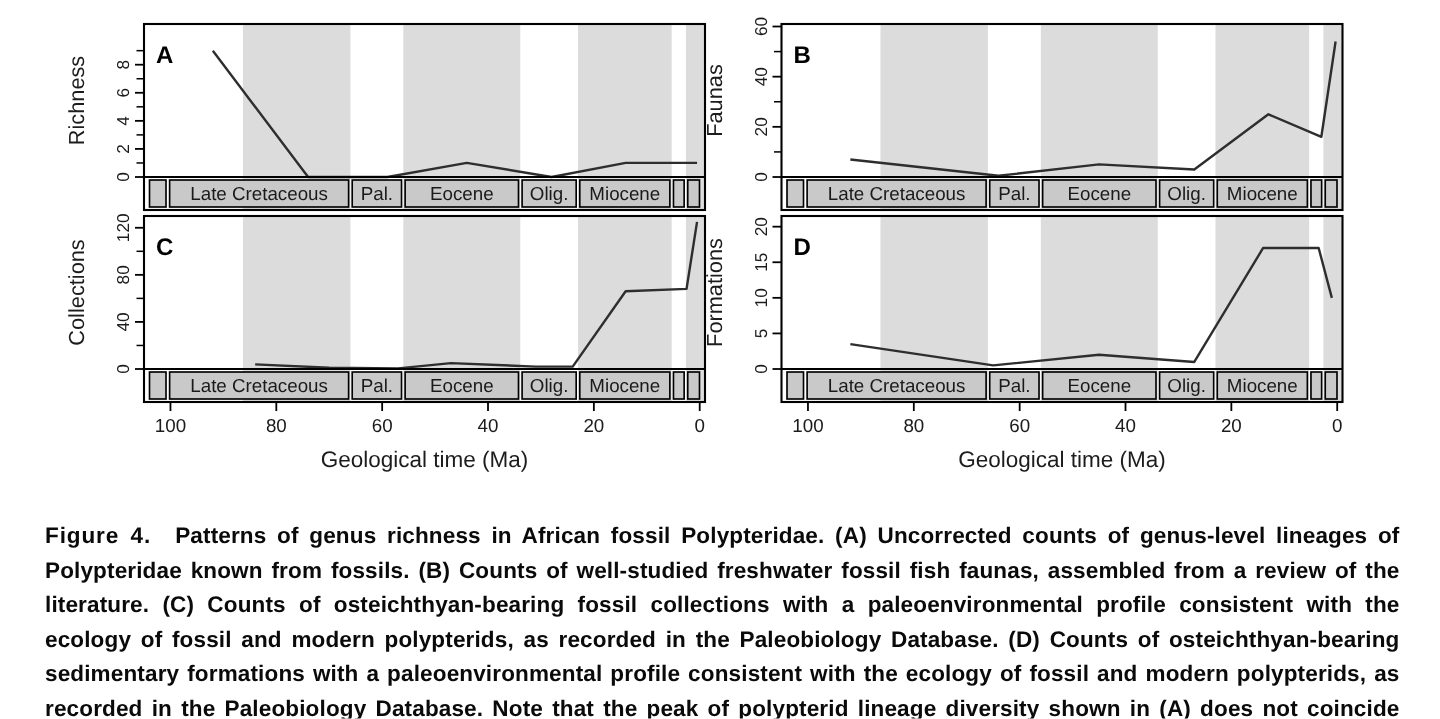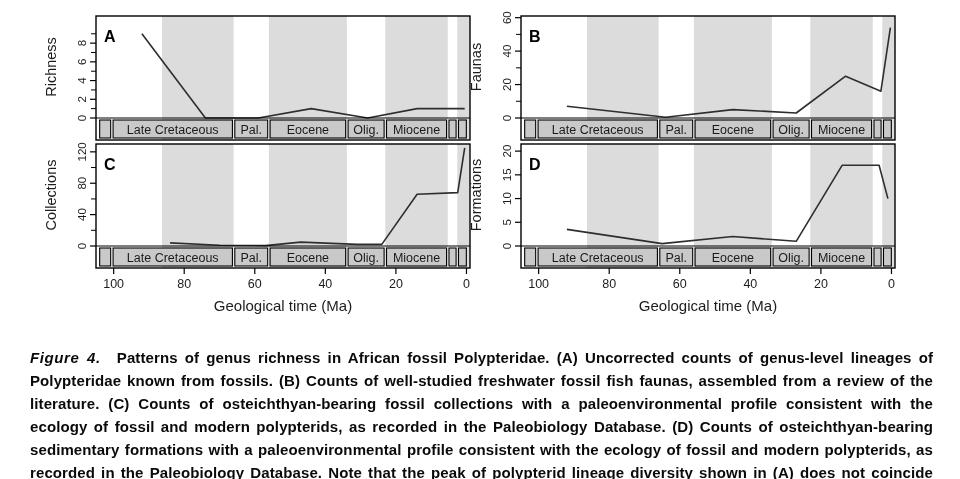--- a/index.html
+++ b/index.html
@@ -1,20 +1,20 @@
 <!DOCTYPE html>
 <html><head>
 <meta charset="utf-8">
 <style>
   html,body{margin:0;padding:0;background:#ffffff;}
   body{width:960px;height:479px;overflow:hidden;font-family:"Liberation Sans",sans-serif;}
   #figure-wrap{position:relative;width:960px;height:479px;background:#ffffff;}
   #fig-svg{display:block;width:960px;height:330px;}
   .caption{margin:16px 27px 0 30px;font-size:15px;line-height:23px;font-weight:700;color:#0a0a0a;text-align:justify;letter-spacing:0.1px;}
-  .cap-label{margin-right:16px;letter-spacing:0.6px;font-style:italic;}
+  .cap-label{margin-right:16px;letter-spacing:0.6px;}
   svg text{font-family:"Liberation Sans",sans-serif;}
 </style>
 </head>
 <body>
 
 <div id="figure-wrap">
   <svg id="fig-svg" viewBox="0 0 960 330" xmlns="http://www.w3.org/2000/svg">
       <g>
         <rect x="161.97924528301888" y="16" width="71.62452830188678" height="124" fill="#dcdcdc"></rect>
         <rect x="268.88679245283015" y="16" width="77.97547169811321" height="124" fill="#dcdcdc"></rect>

